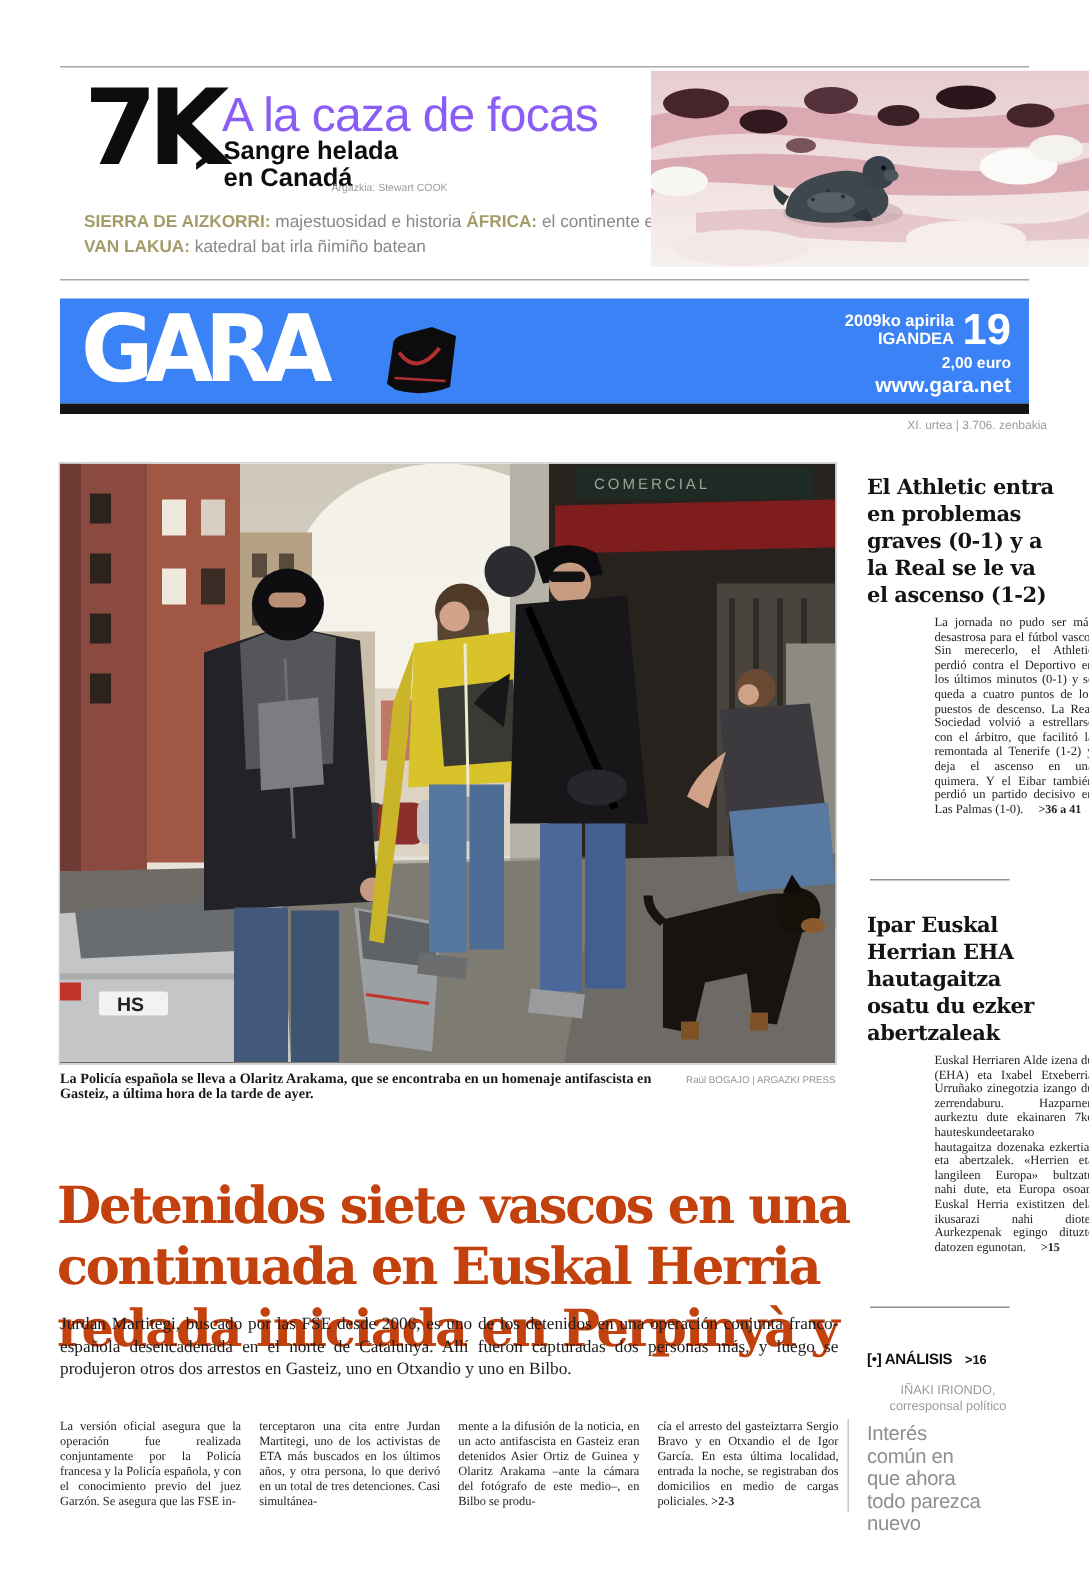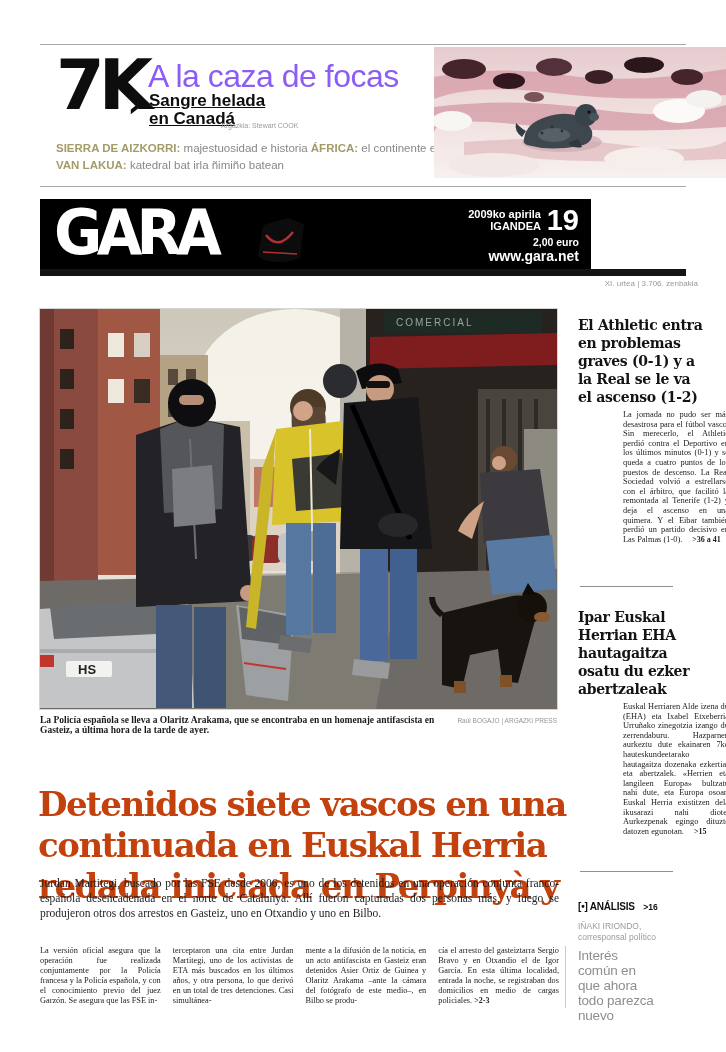--- a/index.html
+++ b/index.html
@@ -8,28 +8,28 @@
   .rule{position:absolute;height:1px;background:#a8a8a8;}
 
   
   .sk-logo{position:absolute;left:56px;top:50px;font-family:"DejaVu Sans",sans-serif;
            font-weight:bold;font-size:70px;line-height:70px;letter-spacing:-6px;color:#0d0d0d;}
   .sk-arrow{position:absolute;left:127px;top:80px;font-family:"DejaVu Sans",sans-serif;
             font-weight:bold;font-size:40px;color:#0d0d0d;}
   .supp-title{position:absolute;left:148px;top:58px;font-weight:normal;font-size:32px;
               letter-spacing:-0.5px;color:#8b5cf6;}
   .supp-sub{position:absolute;left:149px;top:92px;font-weight:bold;font-size:17px;
-            line-height:18px;color:#0d0d0d;text-decoration:underline;}
+            line-height:18px;color:#0d0d0d;}
   .supp-credit{position:absolute;left:221px;top:122px;font-size:7px;color:#9a9a9a;}
   .teaser{position:absolute;left:56px;font-size:11.5px;color:#888;}
   .teaser b{color:#a39b68;font-weight:bold;}
   .seal-photo{position:absolute;left:434px;top:47px;width:292px;height:131px;}
 
   
-  .masthead{position:absolute;left:40px;top:199px;width:551px;height:70px;background:#000000;}
+  .masthead{position:absolute;left:40px;top:199px;width:646px;height:70px;background:#3b82f6;}
   .gara{position:absolute;left:14px;top:1px;font-family:"DejaVu Sans",sans-serif;
         font-weight:bold;font-size:62px;line-height:66px;letter-spacing:-6px;color:#fff;
         transform:scaleX(.95);transform-origin:left;}
   .gara-icon{position:absolute;left:214px;top:17px;}
   .mast-date{position:absolute;right:50px;top:9px;text-align:right;color:#fff;
              font-weight:bold;font-size:11px;line-height:12px;}
   .mast-day{position:absolute;right:12px;top:5px;color:#fff;font-weight:bold;font-size:29px;}
   .mast-bottom{position:absolute;right:12px;bottom:5px;text-align:right;color:#fff;}
   .mast-price{font-weight:bold;font-size:10.5px;line-height:14px;}
   .mast-site{font-weight:bold;font-size:14px;line-height:15px;}
@@ -59,21 +59,21 @@
   .sb-head div{font-family:"DejaVu Serif",serif;font-weight:bold;font-size:14px;
                line-height:18px;letter-spacing:-0.3px;white-space:nowrap;}
   .sb-body{position:absolute;left:578px;width:106px;font-family:"Liberation Serif",serif;
            font-size:8.4px;line-height:9.6px;text-align:justify;color:#222;margin-left:45px;}
   .sb-ref{font-weight:bold;font-size:8px;padding-left:10px;}
   .sb-div{position:absolute;left:580px;width:93px;height:1px;background:#8f8f8f;}
 
   .analysis{position:absolute;left:578px;top:896px;width:108px;}
   .an-kicker{font-weight:bold;font-size:10px;color:#0e0e0e;letter-spacing:-0.2px;}
   .an-ref{font-weight:bold;font-size:8.5px;color:#0e0e0e;margin-left:4px;}
-  .an-author{margin-top:7px;font-size:8.5px;line-height:10.5px;color:#9b9b9b;}
+  .an-author{margin-top:7px;font-size:8.5px;line-height:10.5px;color:#9b9b9b;text-align:center;}
   .an-title{margin-top:6px;color:#8e8e8e;}
   .an-title div{font-size:13.5px;line-height:15px;letter-spacing:-0.2px;white-space:nowrap;}
 </style>
 </head>
 <body>
 
 <div class="page">
 
   <div class="rule" style="left:40px;top:44px;width:646px;"></div>
 

